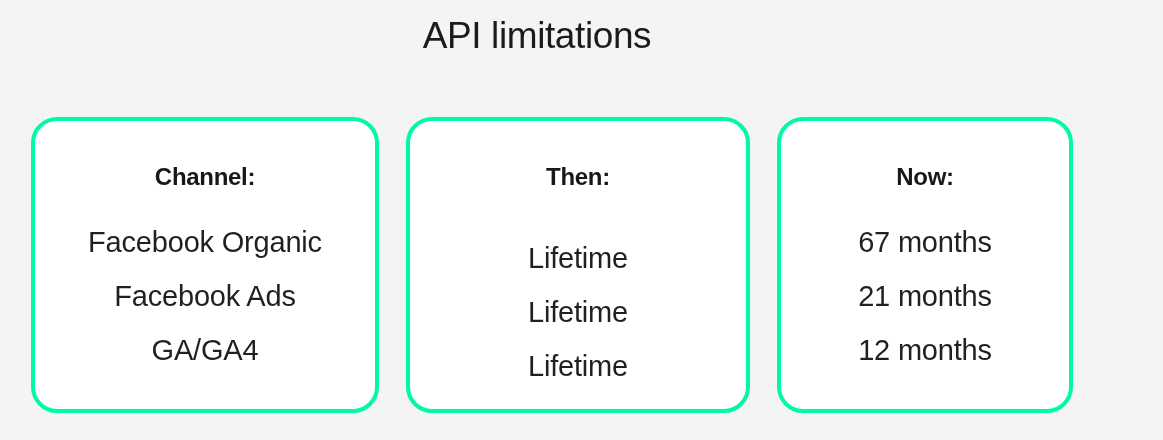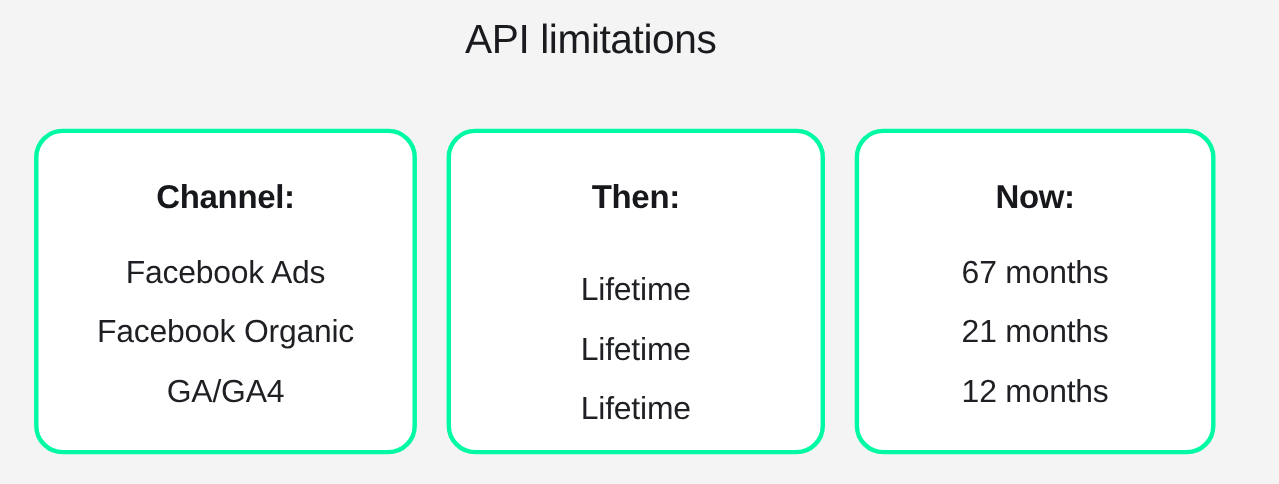--- a/index.html
+++ b/index.html
@@ -48,23 +48,23 @@
     border-radius: 26px;
     box-sizing: border-box;
     display: flex;
     flex-direction: column;
     align-items: center;
     justify-content: flex-start;
     padding-top: 44px;
   }
   .card-1 { width: 348px; }
   .card-2 { width: 344px; gap: 16px; }
-  .card-3 { width: 328px; }
+  .card-3 { width: 296px; }
   .card-header {
-    font-size: 30px;
+    font-size: 24px;
     font-weight: bold;
     letter-spacing: -0.3px;
     color: #17181c;
     line-height: 1;
     margin-bottom: 26px;
     text-align: center;
     white-space: nowrap;
   }
   .card-rows {
     display: flex;
@@ -87,22 +87,22 @@
 
 <div class="page">
 
   <div class="page-title">API limitations</div>
 
   <div class="cards">
 
     <div class="card card-1">
       <div class="card-header">Channel:</div>
       <div class="card-rows">
+        <div class="card-row">Facebook Organic</div>
         <div class="card-row">Facebook Ads</div>
-        <div class="card-row">Facebook Organic</div>
         <div class="card-row">GA/GA4</div>
       </div>
     </div>
 
     <div class="card card-2">
       <div class="card-header">Then:</div>
       <div class="card-rows">
         <div class="card-row">Lifetime</div>
         <div class="card-row">Lifetime</div>
         <div class="card-row">Lifetime</div>

